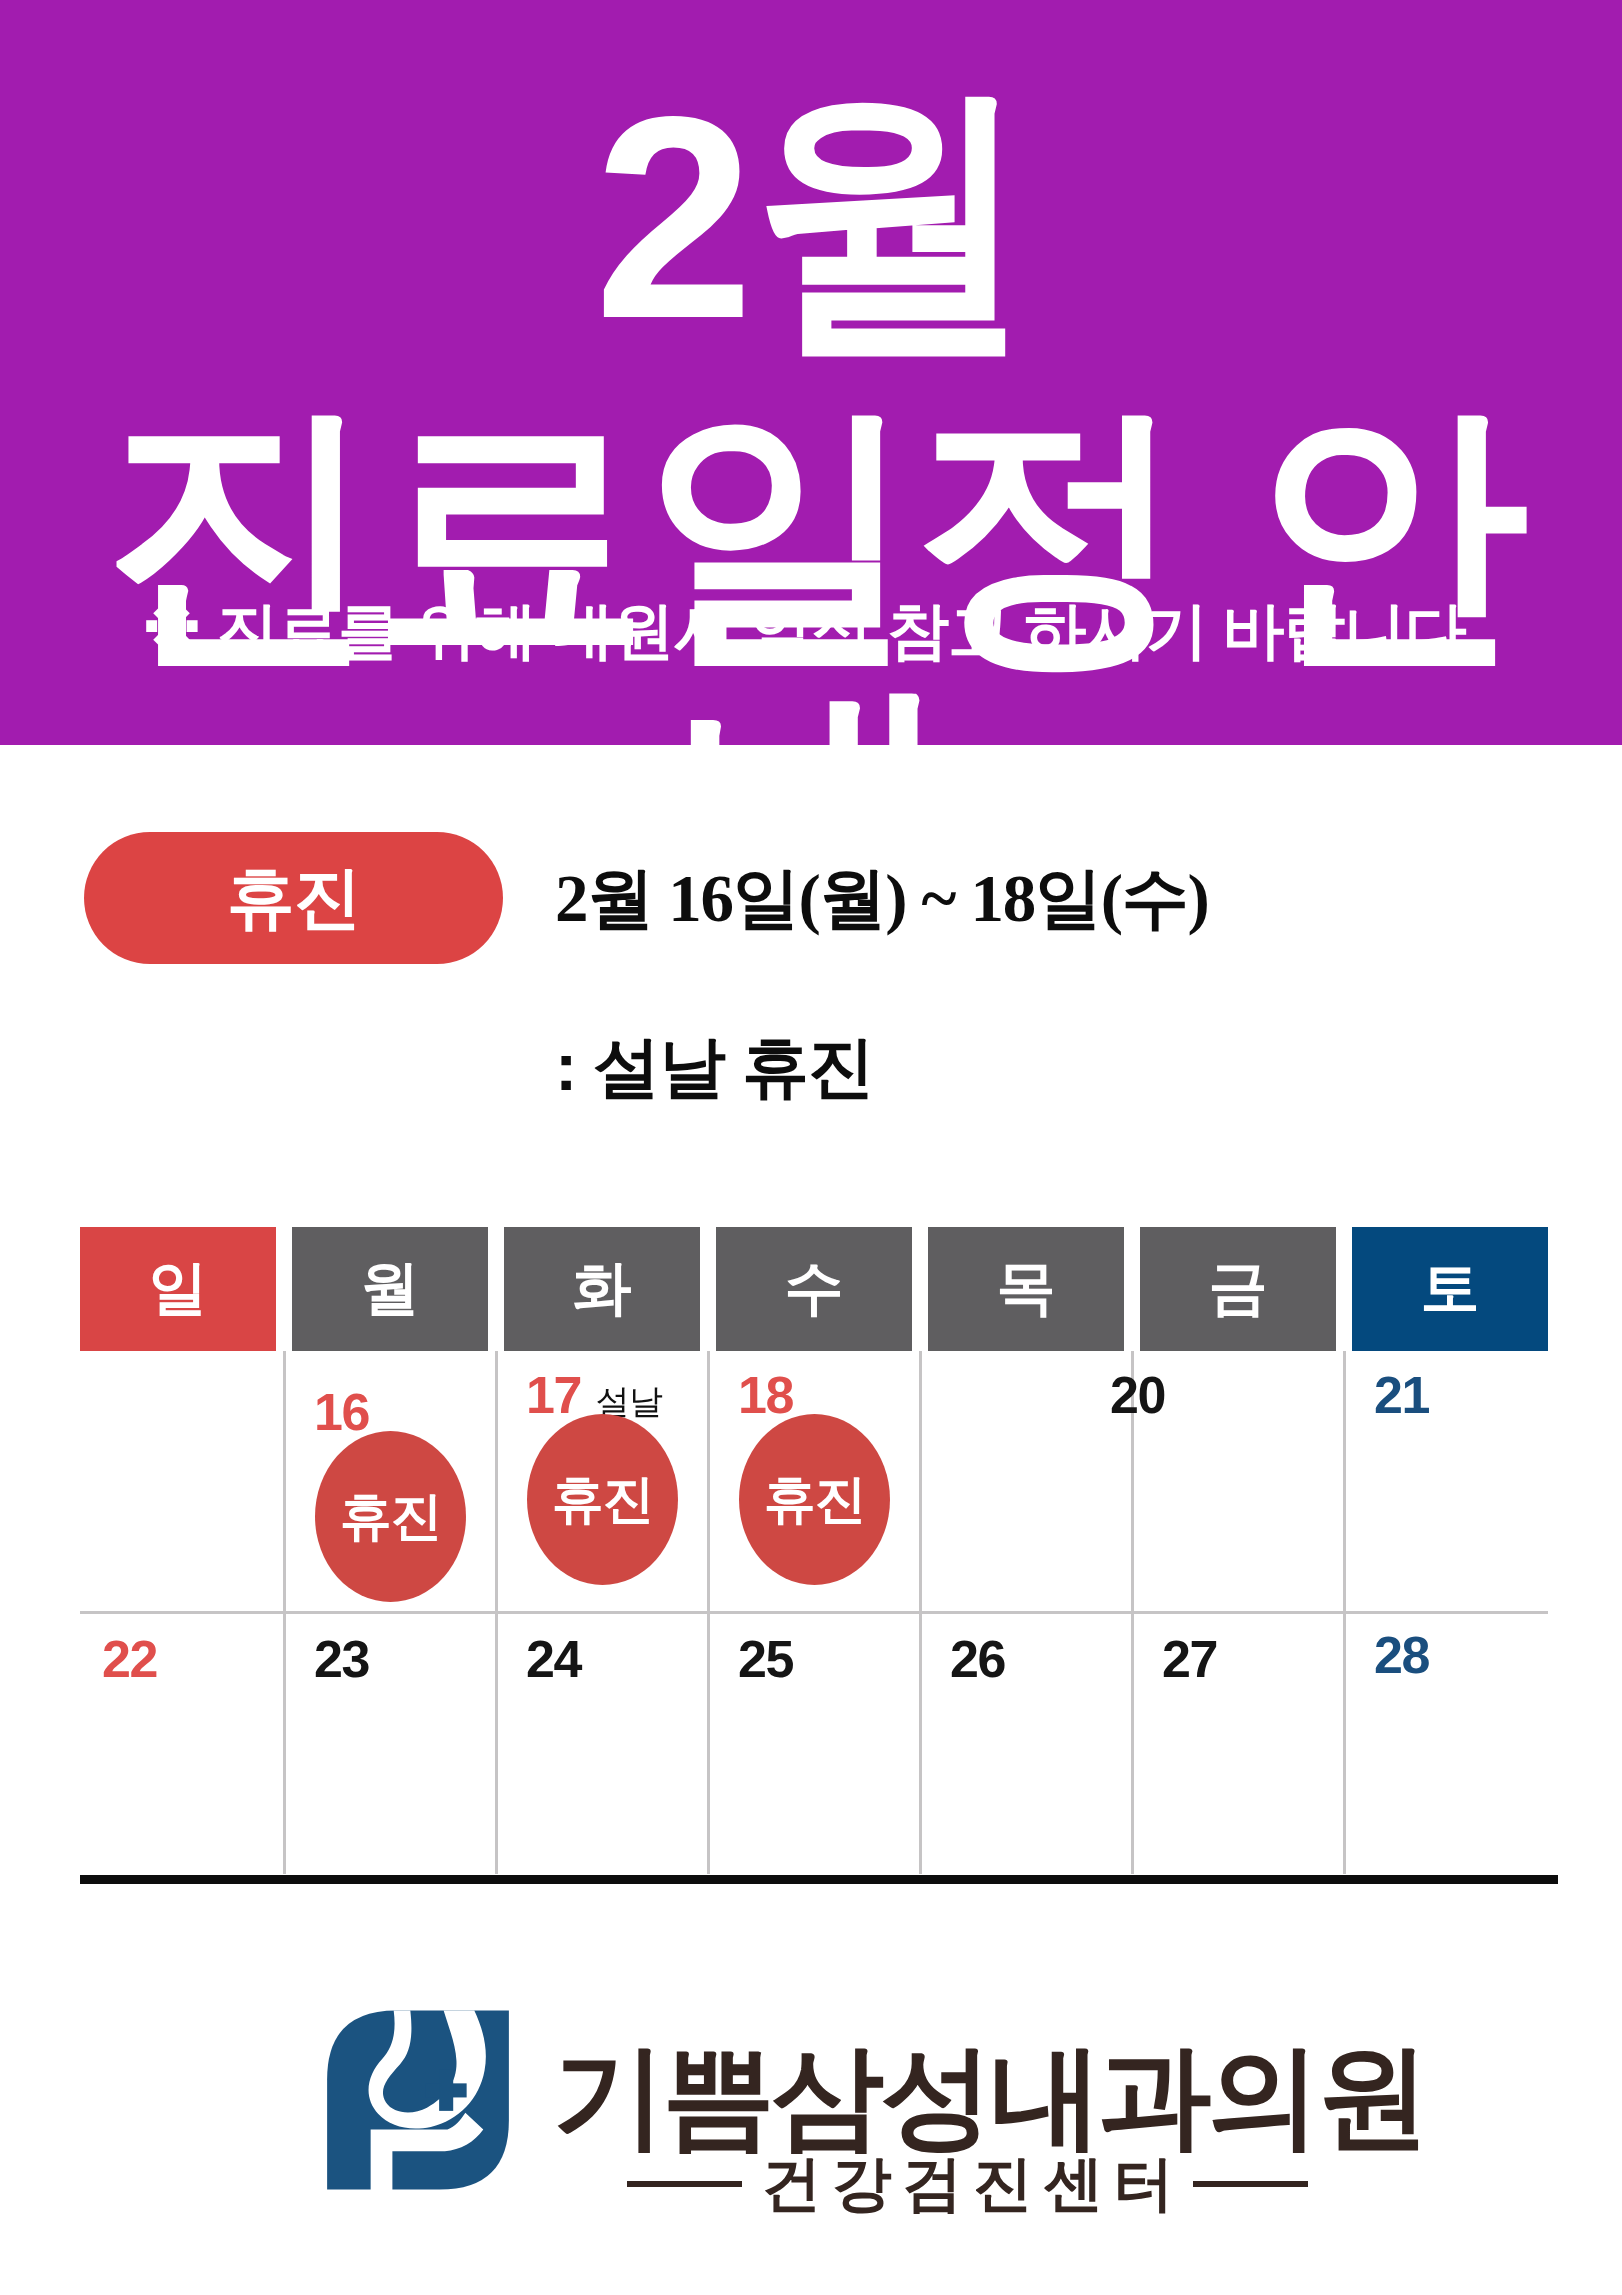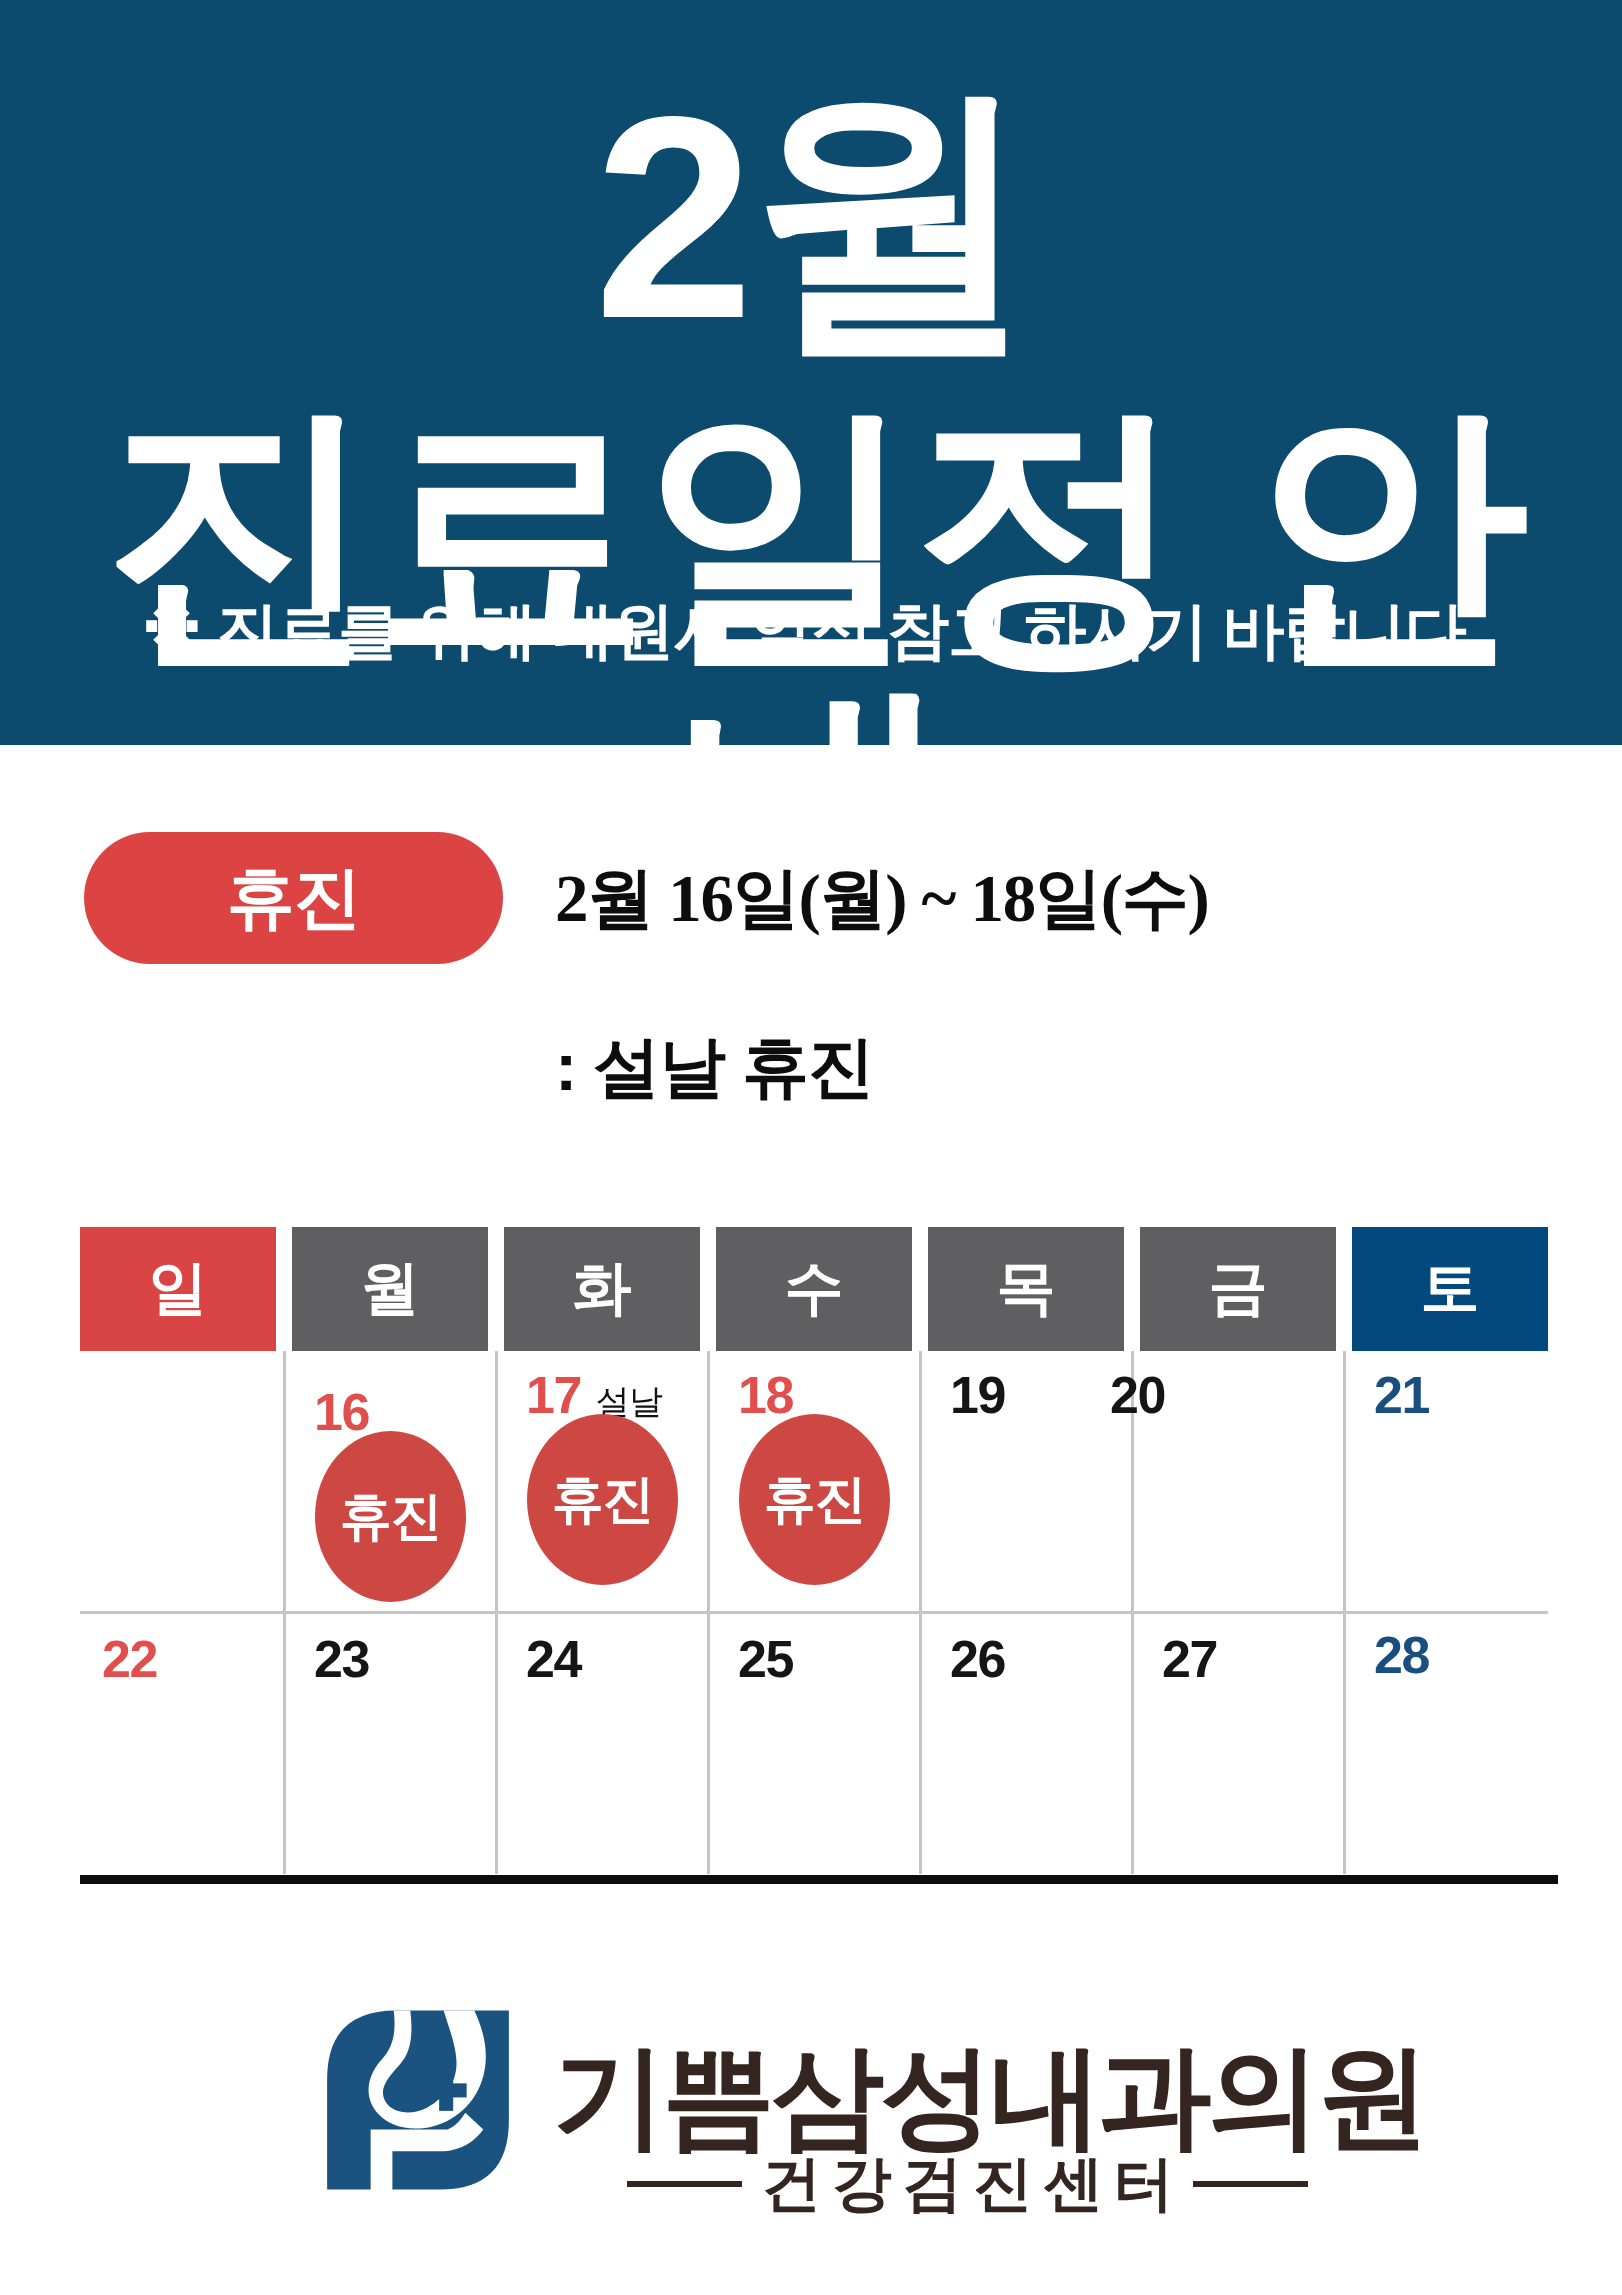--- a/index.html
+++ b/index.html
@@ -9,21 +9,21 @@
     background: #ffffff;
     font-family: "Liberation Sans", "DejaVu Sans", sans-serif;
     color: #111111;
     overflow: hidden;
   }
 
   
   .top-banner {
     position: absolute; left: 0; top: 0;
     width: 1623px; height: 745px;
-    background: #0c4a6e;
+    background: #a21caf;
     color: #ffffff;
     text-align: center;
   }
   .month-title {
     position: absolute; left: 0; top: 73px; width: 100%;
     font-size: 288px; font-weight: 800; line-height: 1;
     letter-spacing: -6.5px;
   }
   .main-title {
     position: absolute; left: 0; top: 393px; width: 100%;
@@ -180,23 +180,20 @@
       <span class="date c-red">16</span>
       <div class="closed-circle">휴진</div>
     </div>
     <div class="cal-cell" style="left:424px;top:0">
       <span class="date c-red"><span>17</span><span class="date-note">설날</span></span>
       <div class="closed-circle">휴진</div>
     </div>
     <div class="cal-cell" style="left:636px;top:0">
       <span class="date c-red">18</span>
       <div class="closed-circle">휴진</div>
-    </div>
-    <div class="cal-cell" style="left:848px;top:0">
-      <span class="date c-blk">19</span>
     </div>
     <div class="cal-cell" style="left:1008px;top:0">
       <span class="date c-blk">20</span>
     </div>
     <div class="cal-cell" style="left:1272px;top:0">
       <span class="date c-blue">21</span>
     </div>
 
     <div class="cal-cell" style="left:0;top:264px">
       <span class="date c-red">22</span>

